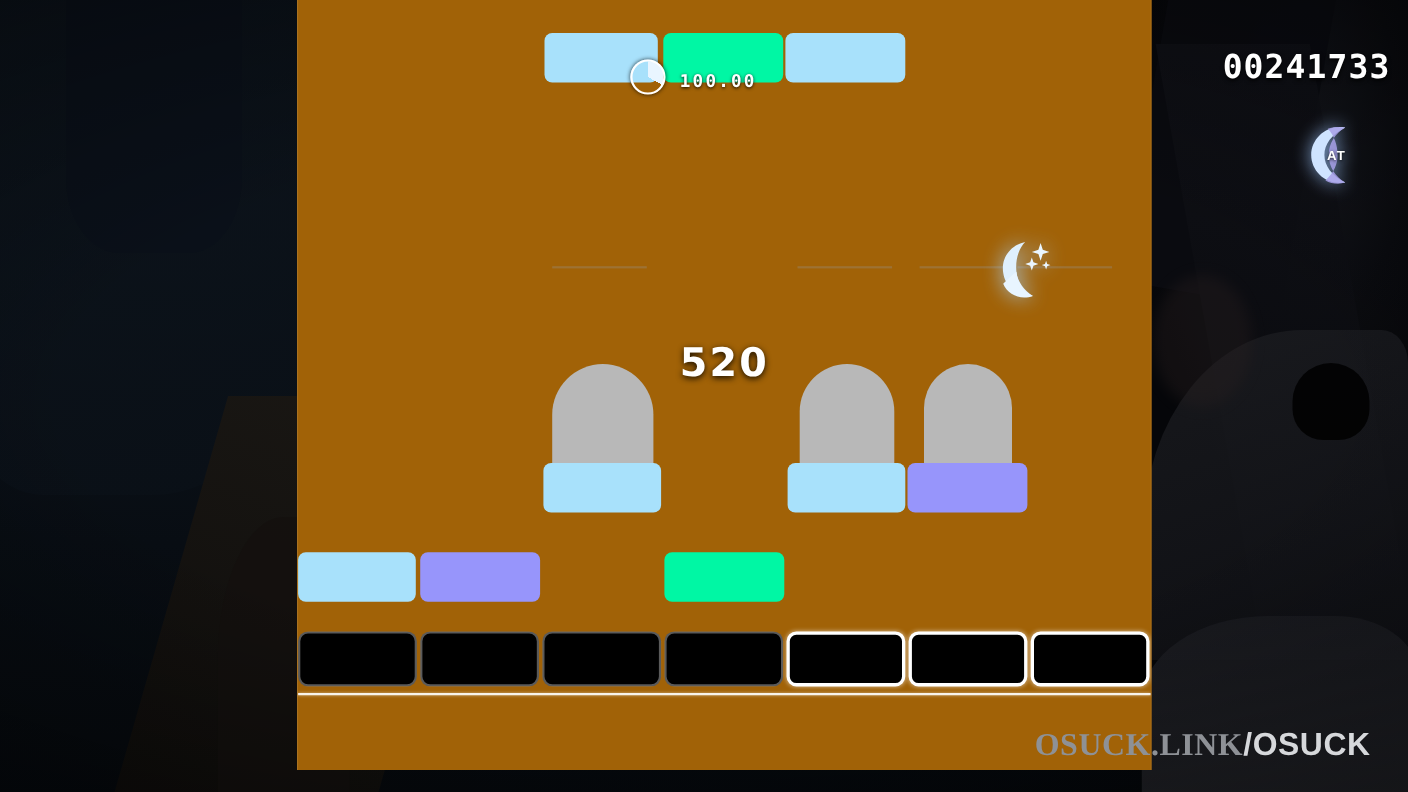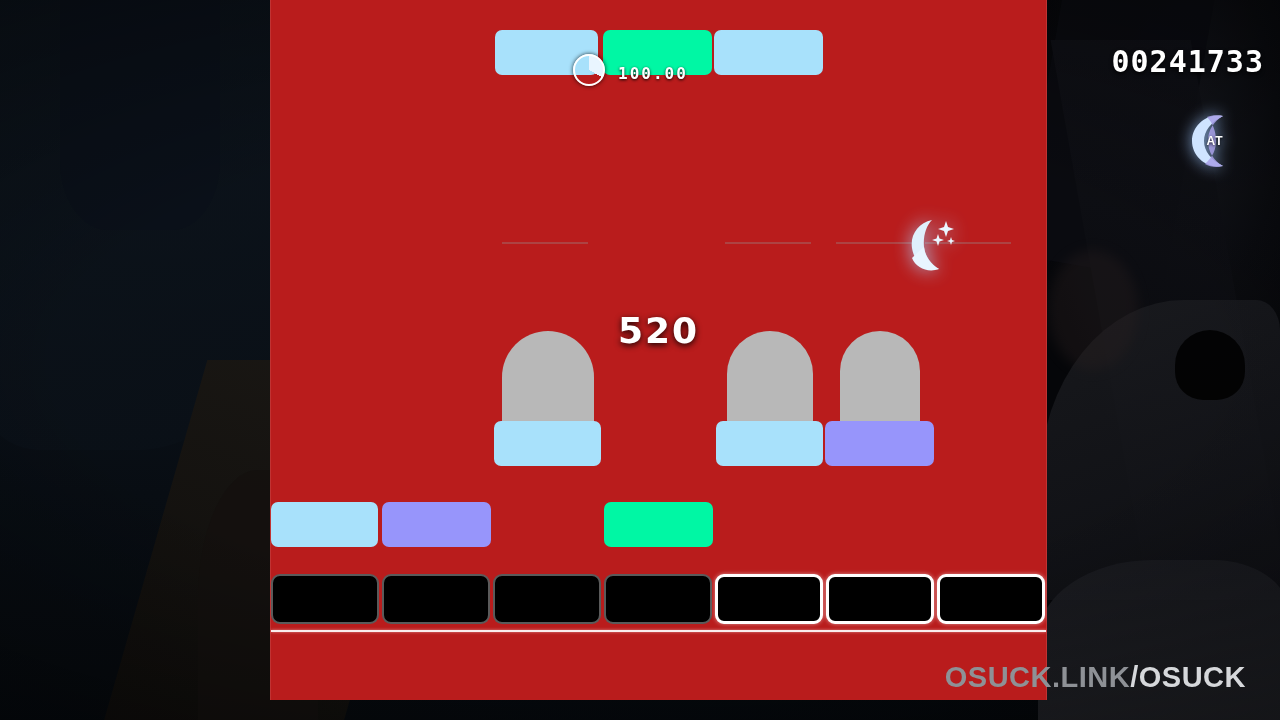--- a/index.html
+++ b/index.html
@@ -85,21 +85,21 @@
   .bg-vignette {
     position:absolute; inset:0;
     background: radial-gradient(110% 80% at 50% 50%, rgba(0,0,0,0) 40%, rgba(0,0,0,.55) 100%);
   }
 
   
   #playfield {
     position:absolute;
     left: 270px; top: 0;
     width: 777px; height: 700px;
-    background:#b91c1c;
+    background:#a16207;
     overflow: hidden;
   }
   .stage-border {
     position:absolute; top:0; bottom:0; width:1px;
     background: rgba(255,255,255,.10);
   }
   .stage-border.left { left:0; }
   .stage-border.right { right:0; }
 
   
@@ -216,21 +216,21 @@
   }
 
   
   #watermark {
     position:absolute; right:34px; bottom:26px;
     font-size:29px; font-weight:700;
     letter-spacing:.5px;
     white-space:nowrap;
     font-family:"Liberation Sans", sans-serif;
   }
-  #watermark .wm-a { color:#8e9196; }
+  #watermark .wm-a { color:#8e9196;font-family:Liberation Serif, serif; }
   #watermark .wm-b { color:#d6d8db; }
 
   #chatbar {
     position:absolute; right:0; bottom:0;
     height:20px; display:flex; align-items:stretch; gap:2px;
   }
   .chip {
     display:flex; align-items:center; gap:4px;
     padding:0 7px;
     font-size:11px; font-weight:700;

